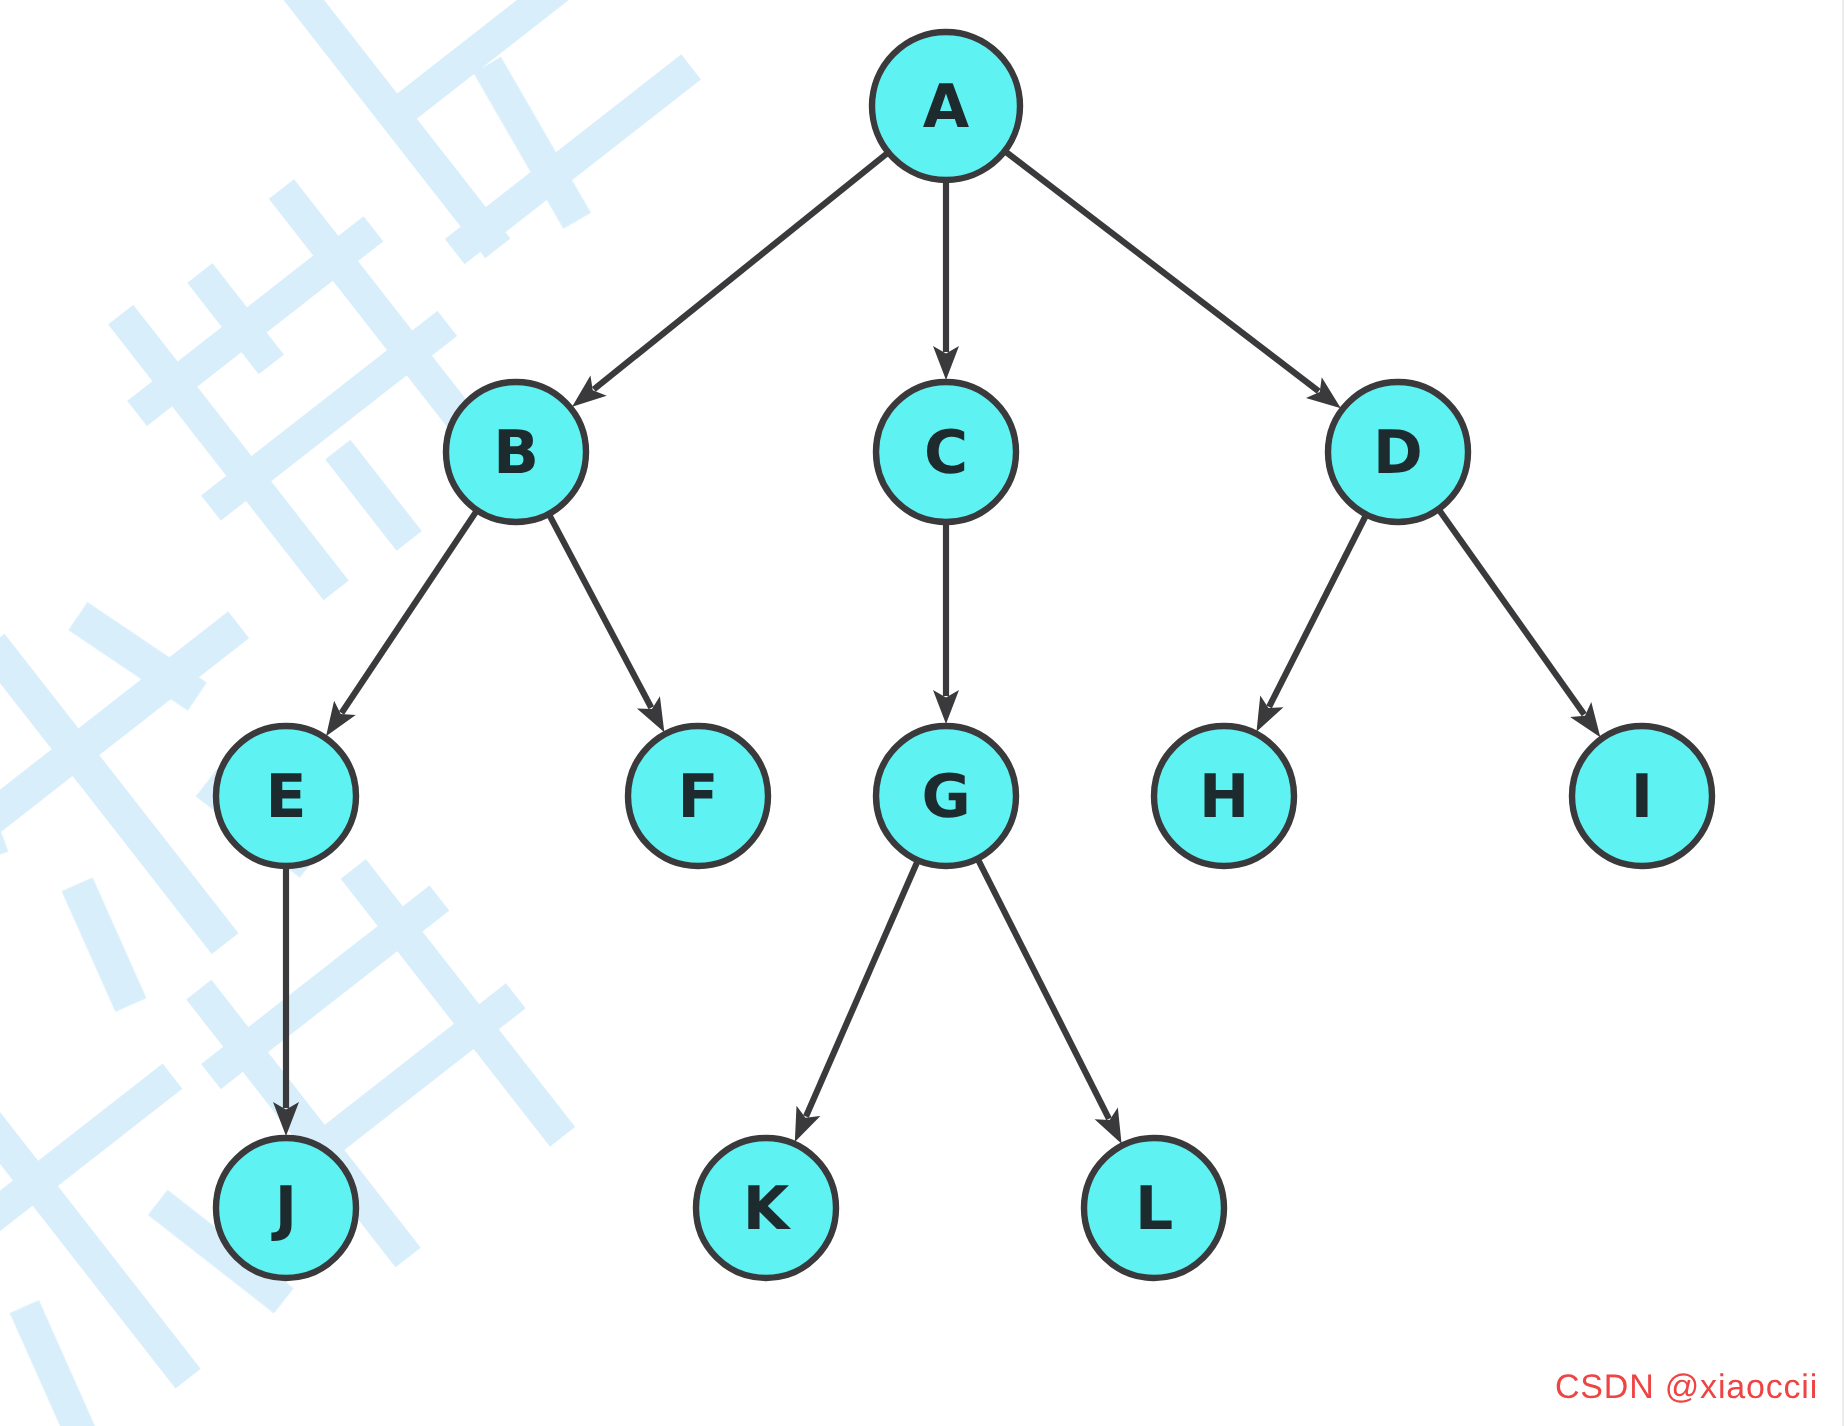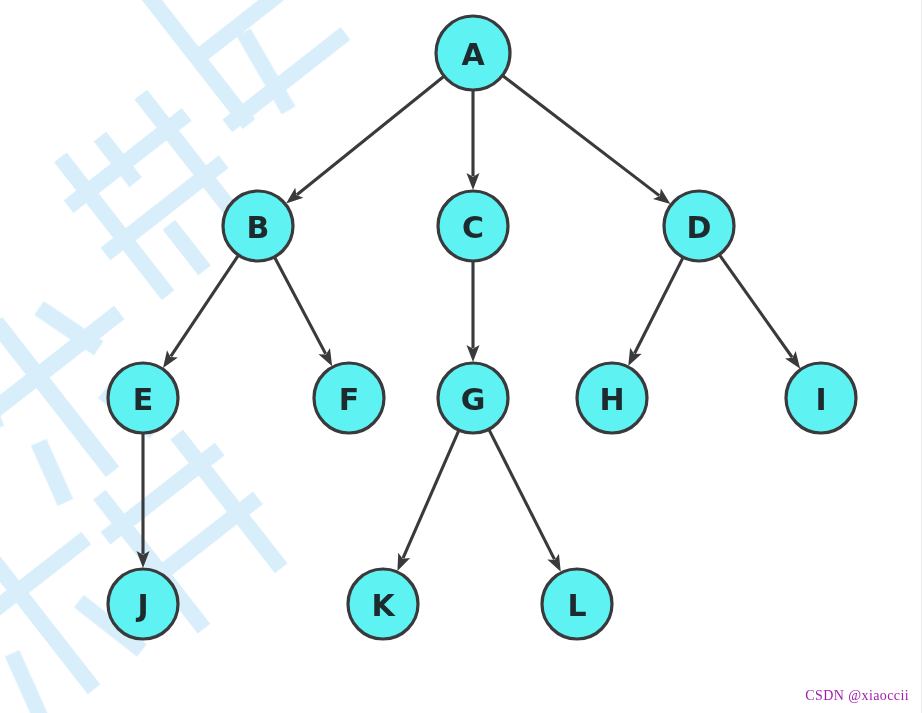--- a/index.html
+++ b/index.html
@@ -59,23 +59,23 @@
   }
   .arrow-head {
     fill: #3a3a3c;
     stroke: none;
   }
   #credit-watermark {
     position: absolute;
     right: 12px;
     bottom: 9px;
     z-index: 2;
-    font-family: Liberation Serif, serif;
-    font-size: 14px;
-    color: #a21caf;
+    font-family: Liberation Sans, sans-serif;
+    font-size: 17px;
+    color: #ef4444;
     letter-spacing: 0.4px;
     white-space: nowrap;
     user-select: none;
   }
   .wm-stroke {
     fill: #d7eefb;
   }
 </style>
 </head>
 <body>

